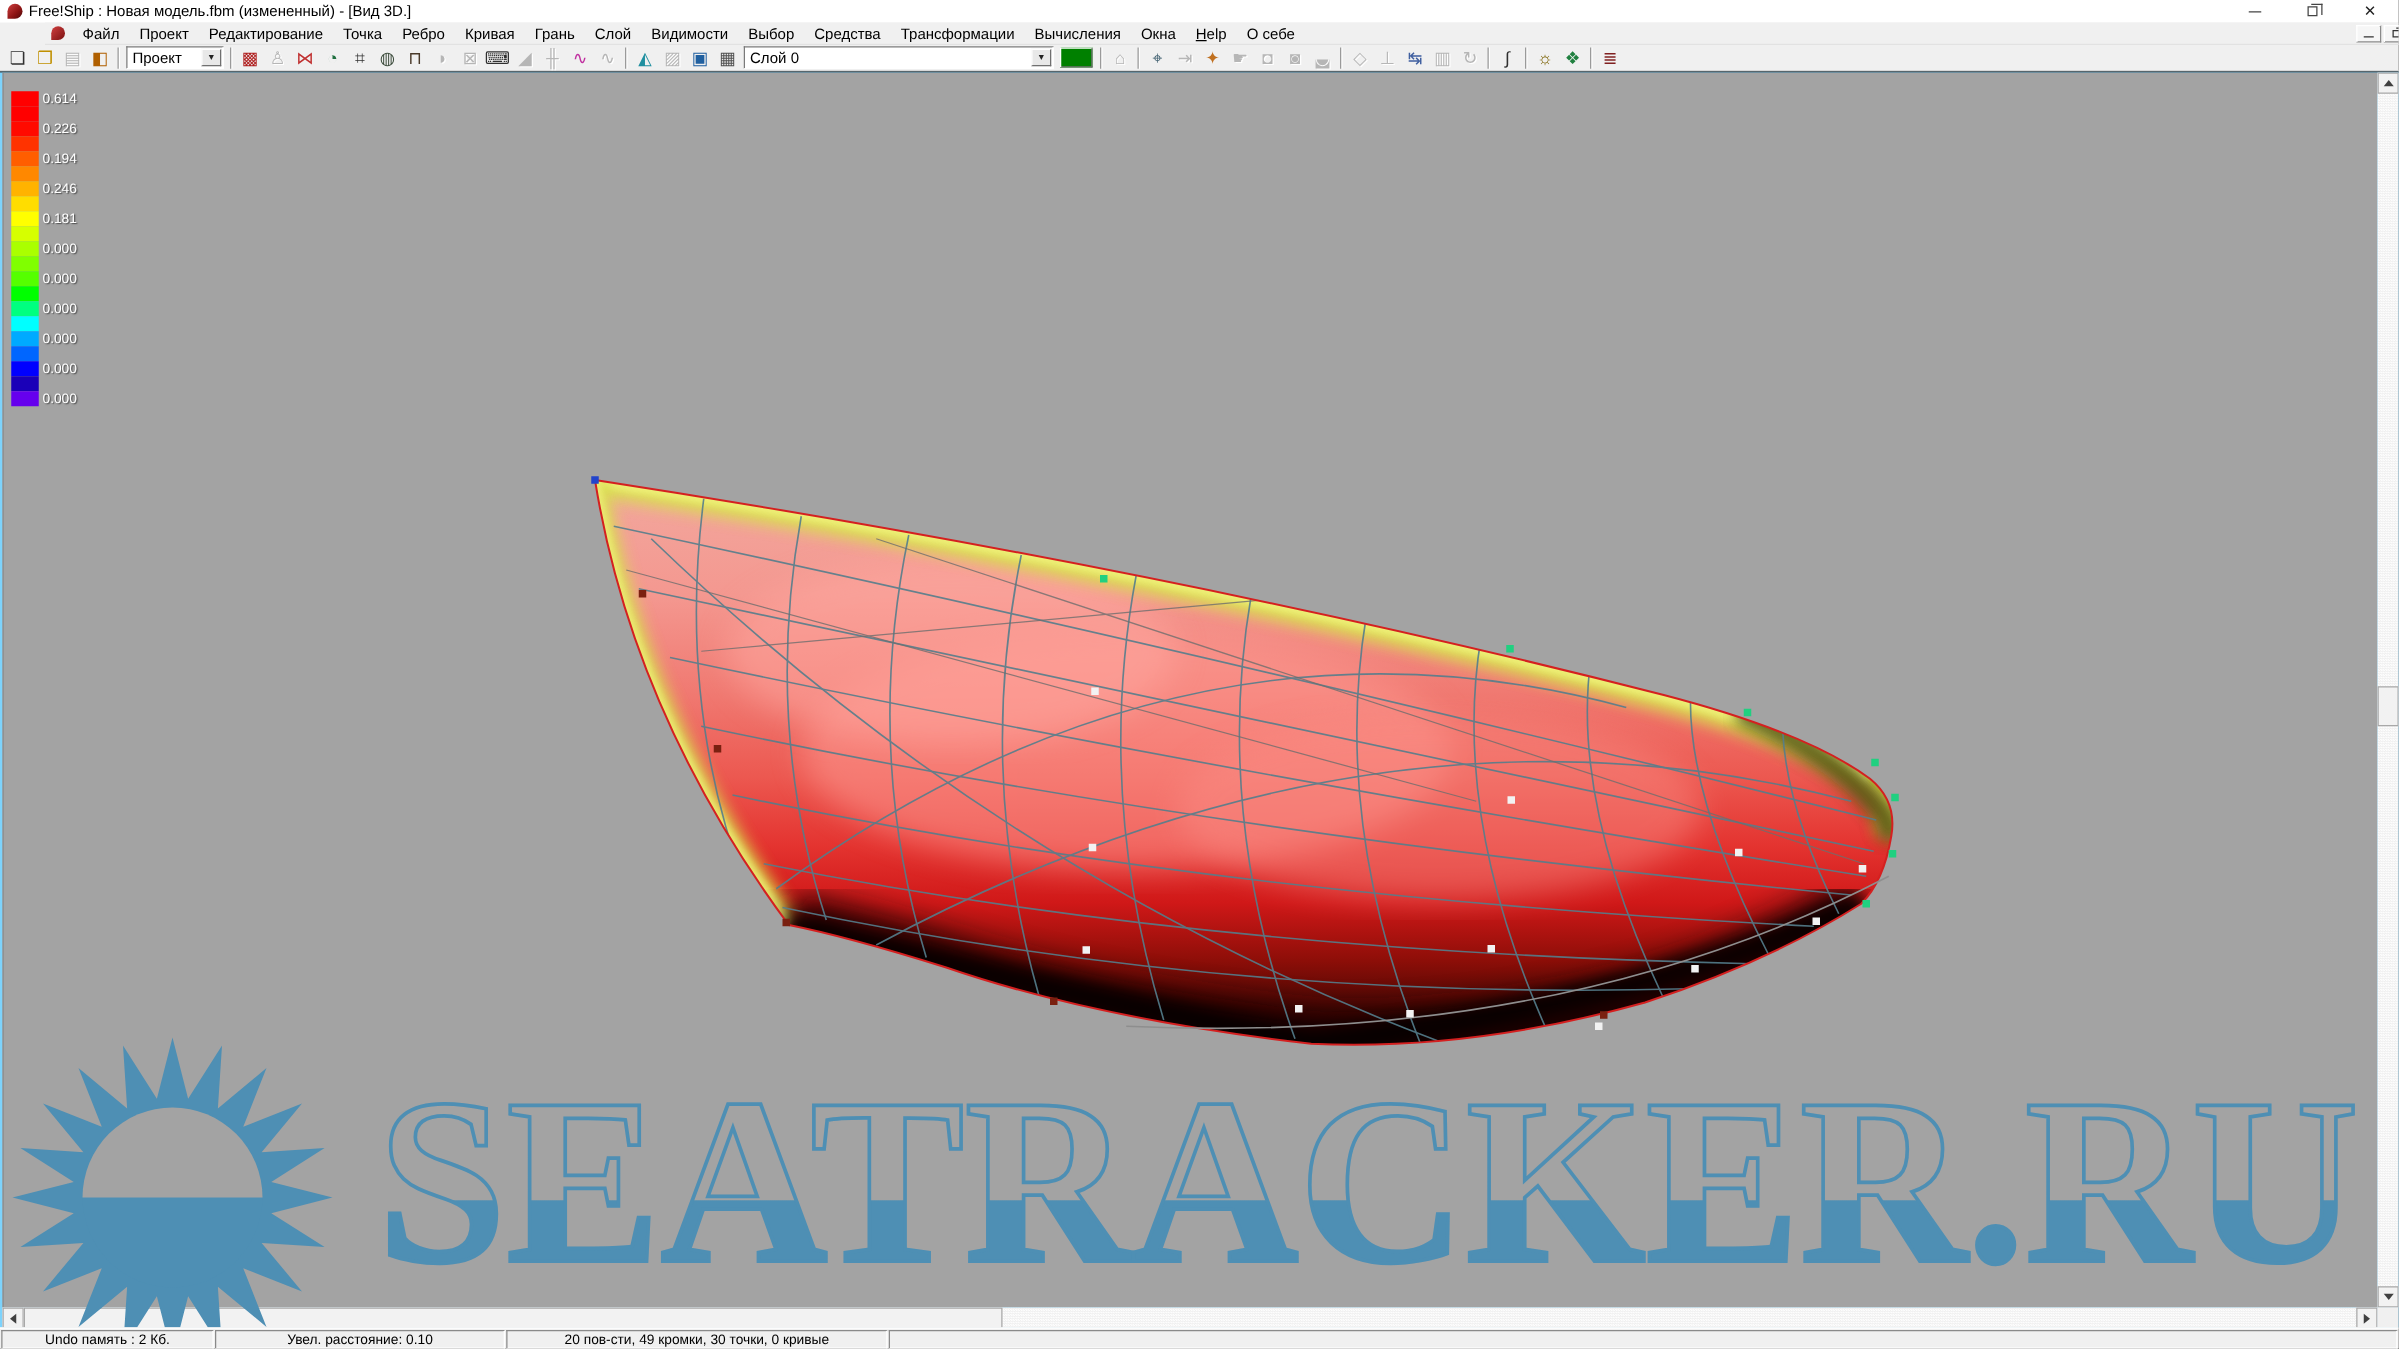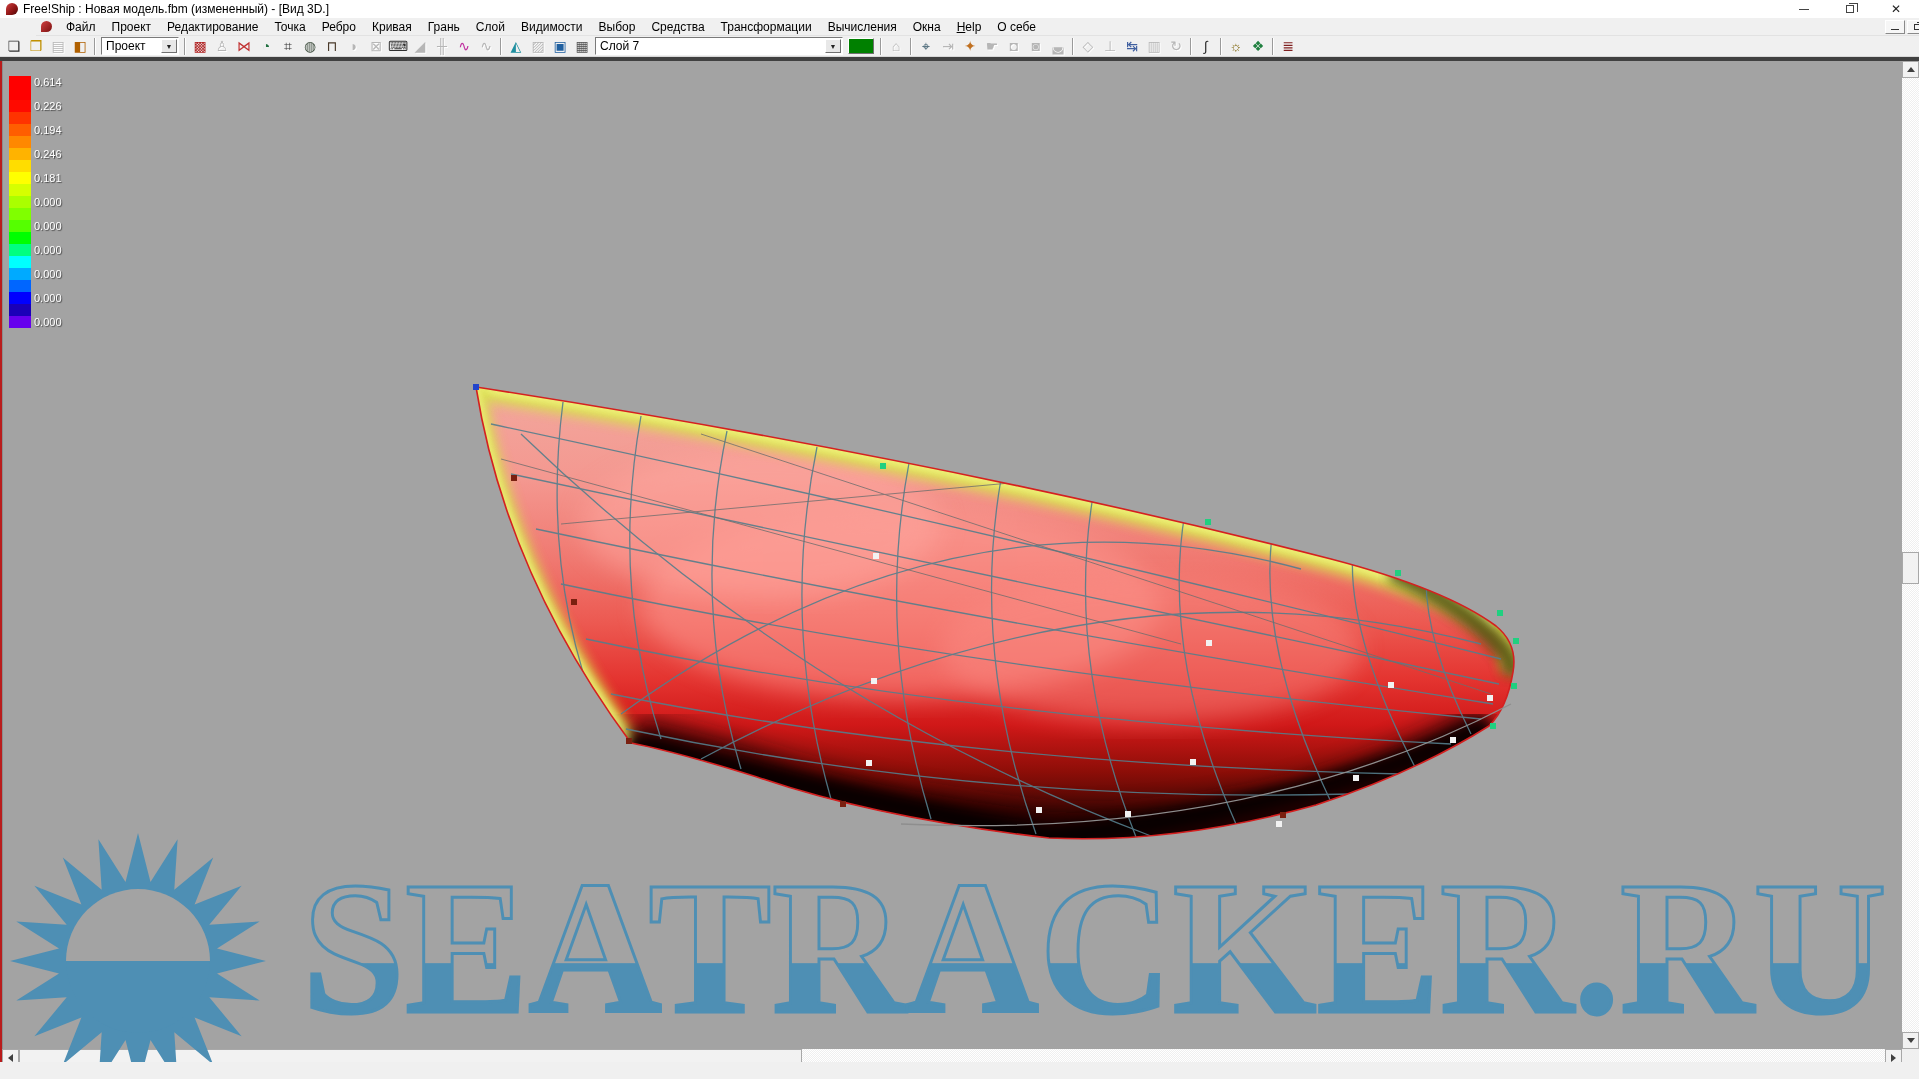--- a/index.html
+++ b/index.html
@@ -37,21 +37,21 @@
           font-size:14px;line-height:14px;cursor:default;}
   .tb-btn.disabled{color:#b6b6b6;text-shadow:1px 1px 0 #ffffff;}
   .tb-sep{width:2px;height:17px;margin:0 3px;border-left:1px solid #9a9a9a;border-right:1px solid #ffffff;}
   .combo{height:18px;background:#fff;border:1px solid;border-color:#7a7a7a #fff #fff #7a7a7a;
          display:flex;align-items:center;font-size:12px;margin:0 2px;}
   .combo .txt{flex:1;padding:0 4px;white-space:nowrap;overflow:hidden;}
   .combo .arrow{width:16px;height:14px;margin-right:1px;background:#e8e8e8;border:1px solid;border-color:#fff #707070 #707070 #fff;
                 display:flex;align-items:center;justify-content:center;font-size:7px;color:#222;}
   .swatch{width:26px;height:16px;border:1px solid;border-color:#fff #707070 #707070 #fff;margin:0 3px;}
   
-  #client{position:absolute;left:0;top:57px;width:1919px;height:1005px;overflow:hidden;background:#b91c1c;border-top:4px solid #404040;}
+  #client{position:absolute;left:0;top:57px;width:1919px;height:1005px;overflow:hidden;background:#7dd3fc;border-top:1px solid #404040;}
   #viewport{position:absolute;left:2px;top:0;width:1900px;height:988px;background:#A3A3A3;overflow:hidden;border-left:1px solid #8c8c8c;}
   #hull-svg{position:absolute;left:-2px;top:-57px;width:1919px;height:1079px;}
   
   #legend{position:absolute;left:6px;top:15px;}
   .lg-row{position:relative;width:22px;height:12px;}
   .lg-label{position:absolute;left:25px;top:0;font-size:11px;color:#ffffff;text-shadow:1px 1px 1px #4a4a4a;white-space:nowrap;}
   
   .sb-btn{position:absolute;background:#F2F2F2;border:1px solid #a8a8a8;display:flex;align-items:center;justify-content:center;}
   .tri{width:0;height:0;}
   #vscroll{position:absolute;right:0;top:0;width:17px;height:988px;
@@ -127,21 +127,21 @@
       <span class="tb-btn disabled">◢</span>
       <span class="tb-btn disabled">╫</span>
       <span class="tb-btn" style="color: rgb(192, 48, 160);">∿</span>
       <span class="tb-btn disabled">∿</span>
       <span class="tb-sep"></span>
       <span class="tb-btn" style="color: rgb(31, 143, 160);">◭</span>
       <span class="tb-btn disabled">▨</span>
       <span class="tb-btn" style="color: rgb(32, 96, 160);">▣</span>
       <span class="tb-btn" style="color: rgb(80, 80, 80);">▦</span>
       <span class="combo" style="width: 248px;">
-        <span class="txt">Слой 7</span>
+        <span class="txt">Слой 0</span>
         <span class="arrow">▼</span>
       </span>
       <span class="swatch" style="background: rgb(0, 128, 0);"></span>
       <span class="tb-sep"></span>
       <span class="tb-btn disabled">⌂</span>
       <span class="tb-sep"></span>
       <span class="tb-btn" style="color: rgb(64, 96, 112);">⌖</span>
       <span class="tb-btn disabled">⇥</span>
       <span class="tb-btn" style="color: rgb(192, 112, 32);">✦</span>
       <span class="tb-btn disabled">☛</span>
@@ -359,14 +359,20 @@
       </defs>
       <g>
         <polygon id="wm-star" fill="#4E8FB4" points="138.0,829.0 150.5,878.0 177.6,835.3 174.3,885.7 213.2,853.4 194.6,900.4 241.6,881.8 209.3,920.7 259.7,917.4 217.0,944.5 266.0,957.0 217.0,969.5 259.7,996.6 209.3,993.3 241.6,1032.2 194.6,1013.6 213.2,1060.6 174.3,1028.3 177.6,1078.7 150.5,1036.0 138.0,1085.0 125.5,1036.0 98.4,1078.7 101.7,1028.3 62.8,1060.6 81.4,1013.6 34.4,1032.2 66.7,993.3 16.3,996.6 59.0,969.5 10.0,957.0 59.0,944.5 16.3,917.4 66.7,920.7 34.4,881.8 81.4,900.4 62.8,853.4 101.7,885.7 98.4,835.3 125.5,878.0"></polygon>
         <circle cx="138" cy="957" r="72" fill="#4E8FB4"></circle>
         <path d="M66,957 A72,72 0 0 1 210,957 Z" fill="#A3A3A3"></path>
       </g>
       <text id="wm-text" x="302" y="1008" font-family="Liberation Serif, serif" font-weight="bold" font-size="190" textLength="1585" lengthAdjust="spacingAndGlyphs" fill="url(#wmGrad)" stroke="#4E8FB4" stroke-width="3">SEATRACKER.RU</text>
     </svg>
   </div>
 
+  <div id="statusbar">
+    <div class="st-panel" style="width:170px;">Undo память : 2 Кб.</div>
+    <div class="st-panel" style="width:232px;">Увел. расстояние: 0.10</div>
+    <div class="st-panel" style="width:305px;">20 пов-сти, 49 кромки, 30 точки, 0 кривые</div>
+    <div class="st-panel" style="flex:1;margin-right:1px;"></div>
+  </div>
 
 </div>
 
 </body></html>

